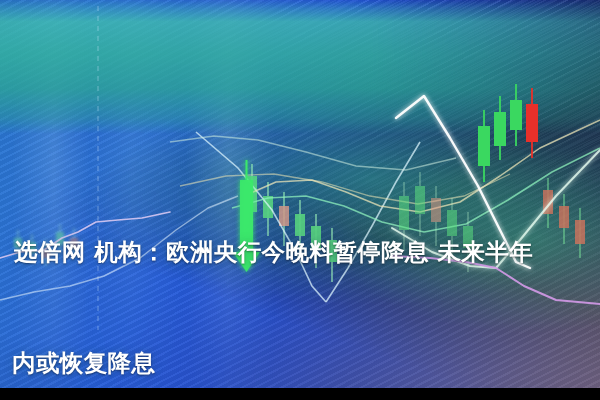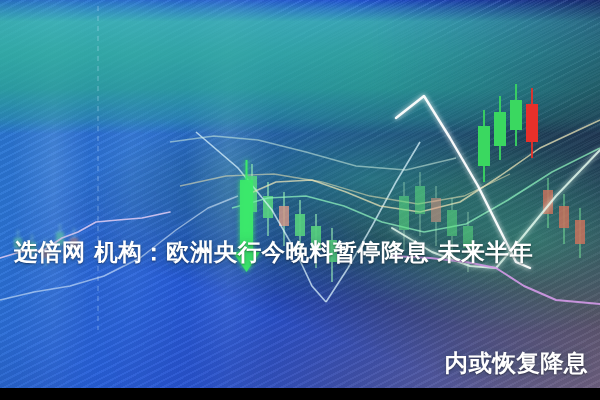--- a/index.html
+++ b/index.html
@@ -142,21 +142,21 @@
     line-height: 37px;
     letter-spacing: 0.4px;
     text-shadow:
       0 1px 2px rgba(0,0,0,0.42),
       0 0 10px rgba(20,70,70,0.35);
     white-space: pre-wrap;
     padding: 0 12px;
     box-sizing: border-box;
   }
   #headline .line1 { display: block; text-align: left; padding-left: 2px; }
-  #headline .line2 { display: block; text-align: right; }
+  #headline .line2 { display: block; text-align: left; }
 </style>
 </head>
 <body>
 
 <div id="banner">
 
   <div class="layer" id="bg-base"></div>
   <div class="layer" id="bg-navy"></div>
   <div class="layer" id="bg-mauve"></div>
   <div class="layer" id="bg-stripes"></div>

